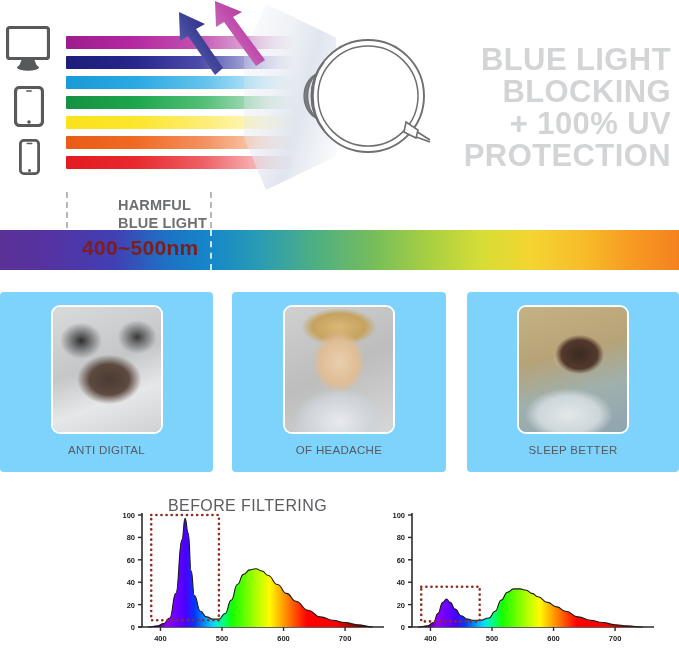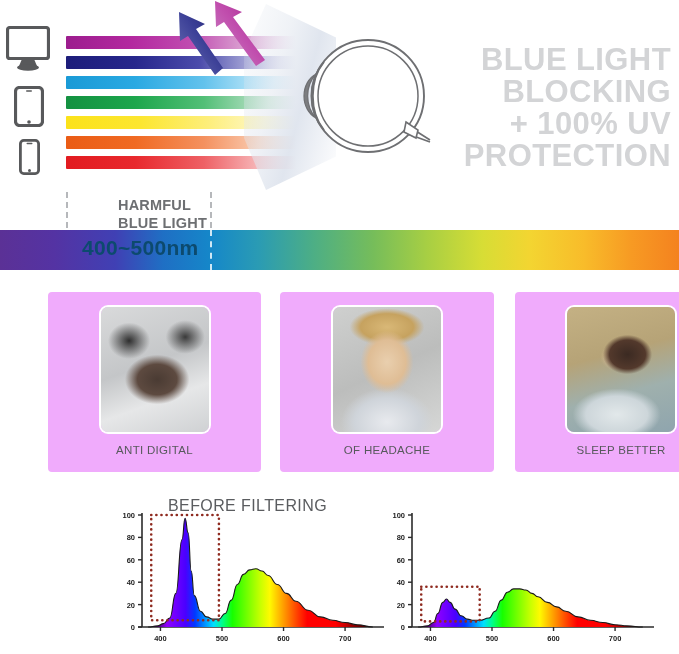--- a/index.html
+++ b/index.html
@@ -47,28 +47,28 @@
   .dash-b{left:210px;}
   .hbl-label{position:absolute;left:82px;top:4px;color:#6d6f72;
     font-weight:bold;font-size:14.5px;line-height:1.25;letter-spacing:.2px;margin-left:36px;}
   .spectrum{position:absolute;left:0;top:38px;width:679px;height:40px;
     background:linear-gradient(90deg,
       #5b3196 0%, #5433a3 8%, #4040b4 17%,
       #1f6fc4 24%, #1587c9 31%, #2a9bb4 38%,
       #4cae86 46%, #76bd5a 55%, #a8cf43 63%,
       #d7dd35 71%, #f3d531 78%, #f8bc2a 86%,
       #f79a23 93%, #f4821f 100%);}
-  .nm{position:absolute;left:82px;top:44px;color:#0c4a6e;font-weight:bold;
+  .nm{position:absolute;left:82px;top:44px;color:#7f1d1d;font-weight:bold;
     font-size:21px;letter-spacing:.3px;}
   .dash-over{position:absolute;top:38px;width:0;height:40px;
     border-left:2px dashed rgba(255,255,255,.8);}
 
   
   .cards{position:absolute;left:0;top:292px;width:679px;height:180px;}
-  .card{position:absolute;top:0;height:180px;background:#f0abfc;border-radius:4px;margin-left:48px;}
+  .card{position:absolute;top:0;height:180px;background:#7dd3fc;border-radius:4px;}
   .card0{left:0;width:213px;}
   .card1{left:232px;width:214px;}
   .card2{left:467px;width:212px;}
   .card-photo{position:absolute;left:50%;transform:translateX(-50%);top:15px;
     width:108px;height:125px;border-radius:7px;overflow:hidden;
     box-shadow:0 0 0 2px #ffffff;}
   .card-caption{position:absolute;left:0;right:0;bottom:14px;text-align:center;
     color:#57595c;font-size:11.5px;font-weight:normal;line-height:1.28;
     letter-spacing:.3px;}
 

